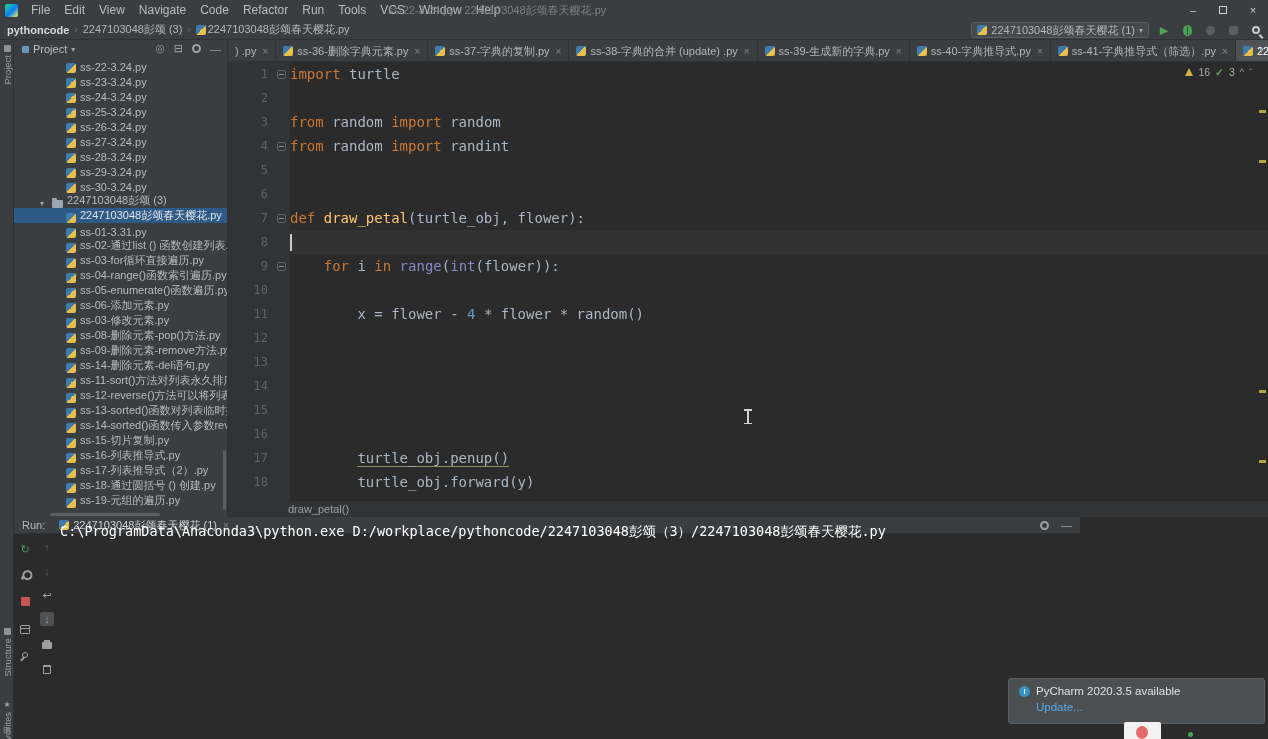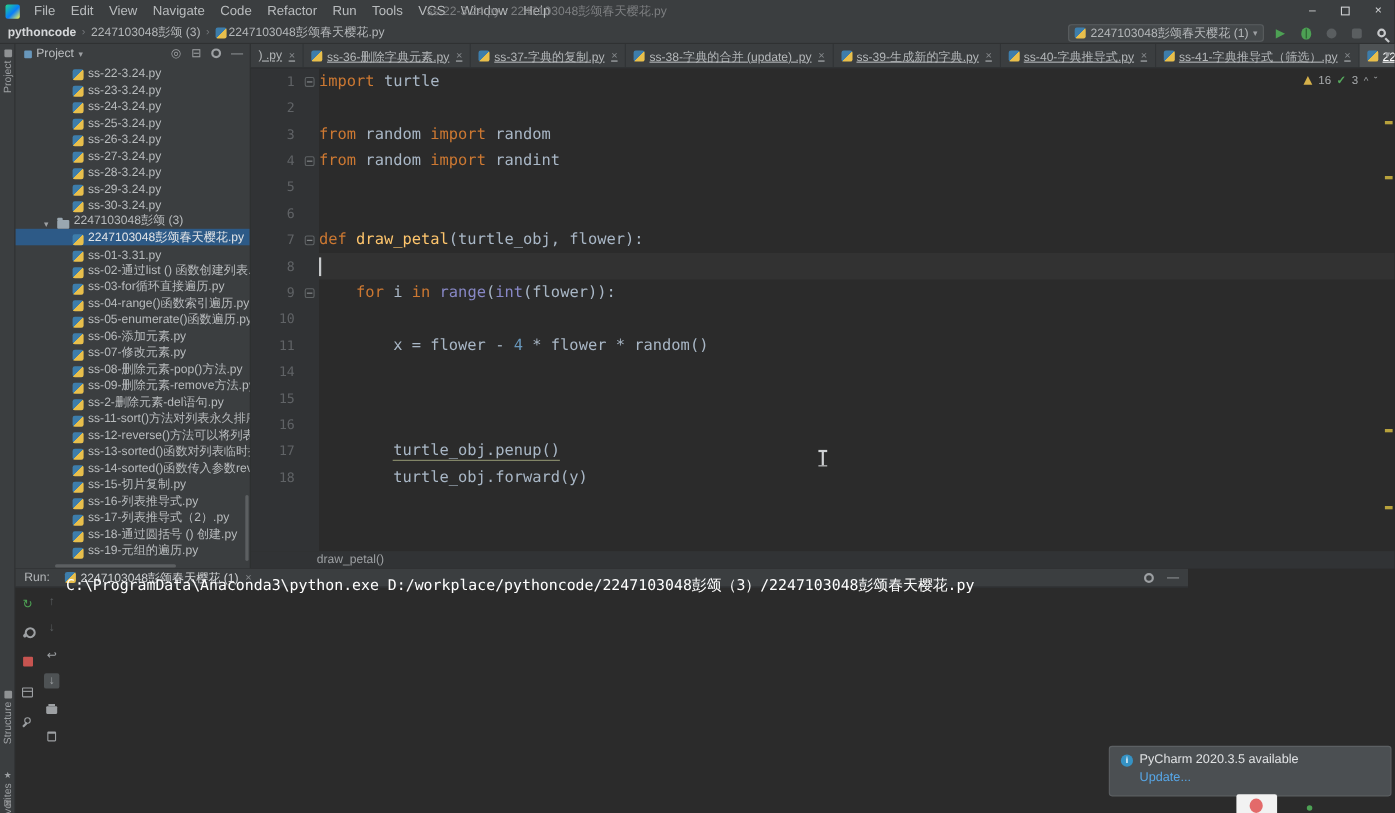--- a/index.html
+++ b/index.html
@@ -64,21 +64,21 @@
     border-radius:1px 1px 0 0; }
   .chev { color:#9da0a3; font-size:8px; width:8px; }
   .tree-vscroll { position:absolute; right:1px; top:410px; width:3px; height:60px; background:#5c5f61; border-radius:2px; }
   .tree-hscroll { position:absolute; left:36px; bottom:1px; height:3px; width:110px; background:#5c5f61; border-radius:2px; }
 
   
   .editor-col { position:absolute; left:228px; top:40px; width:1040px; height:477px; background:#2b2b2b; }
   .tabbar { position:absolute; left:0; top:0; right:0; height:22px; background:#3b3e40;
     border-bottom:1px solid #2f3132; display:flex; font-size:11px; color:#b4b7b9; overflow:hidden; }
   .tab { height:22px; display:flex; align-items:center; gap:4px; padding:0 7px; border-right:1px solid #313436;
-    white-space:nowrap;text-decoration:underline; }
+    white-space:nowrap; }
   .tab.active { background:#4e5254; color:#ffffff; }
   .tab-close { color:#85888b; font-size:10px; margin-left:2px; }
   .tab-overflow { position:absolute; right:4px; top:4px; color:#9da0a3; font-size:10px; }
 
   .code-area { position:absolute; left:0; top:22px; right:0; bottom:16px; overflow:hidden;
     font-family:"DejaVu Sans Mono", monospace; font-size:14px; }
   .code-area::before { content:''; position:absolute; left:0; top:0; bottom:0; width:62px; background:#313335; }
   .code-row { position:relative; height:24px; display:flex; align-items:center; }
   .code-row.caret-line { background:linear-gradient(to right, rgba(50,50,50,0) 62px, #323232 62px); }
   .ln { width:44px; flex:none; text-align:right; color:#606366; font-size:12px; padding-right:4px; z-index:1; }
@@ -288,33 +288,33 @@
         <div class="tree-row">
           <span class="py-ic"></span>
           <span>ss-05-enumerate()函数遍历.py</span>
         </div>
         <div class="tree-row">
           <span class="py-ic"></span>
           <span>ss-06-添加元素.py</span>
         </div>
         <div class="tree-row">
           <span class="py-ic"></span>
-          <span>ss-07-修改元素.py</span>
+          <span>ss-03-修改元素.py</span>
         </div>
         <div class="tree-row">
           <span class="py-ic"></span>
           <span>ss-08-删除元素-pop()方法.py</span>
         </div>
         <div class="tree-row">
           <span class="py-ic"></span>
           <span>ss-09-删除元素-remove方法.py</span>
         </div>
         <div class="tree-row">
           <span class="py-ic"></span>
-          <span>ss-2-删除元素-del语句.py</span>
+          <span>ss-14-删除元素-del语句.py</span>
         </div>
         <div class="tree-row">
           <span class="py-ic"></span>
           <span>ss-11-sort()方法对列表永久排序.py</span>
         </div>
         <div class="tree-row">
           <span class="py-ic"></span>
           <span>ss-12-reverse()方法可以将列表中的</span>
         </div>
         <div class="tree-row">
@@ -456,20 +456,30 @@
         </div>
         <div class="code-row">
           <span class="ln">10</span>
           <span class="foldcol"></span>
           <span class="code-text"></span>
         </div>
         <div class="code-row">
           <span class="ln">11</span>
           <span class="foldcol"></span>
           <span class="code-text"><span class="c-d">        x = flower - </span><span class="c-n">4</span><span class="c-d"> * flower * random()</span></span>
+        </div>
+        <div class="code-row">
+          <span class="ln">12</span>
+          <span class="foldcol"></span>
+          <span class="code-text"></span>
+        </div>
+        <div class="code-row">
+          <span class="ln">13</span>
+          <span class="foldcol"></span>
+          <span class="code-text"></span>
         </div>
         <div class="code-row">
           <span class="ln">14</span>
           <span class="foldcol"></span>
         </div>
         <div class="code-row">
           <span class="ln">15</span>
           <span class="foldcol"></span>
           <span class="code-text"></span>
         </div>

